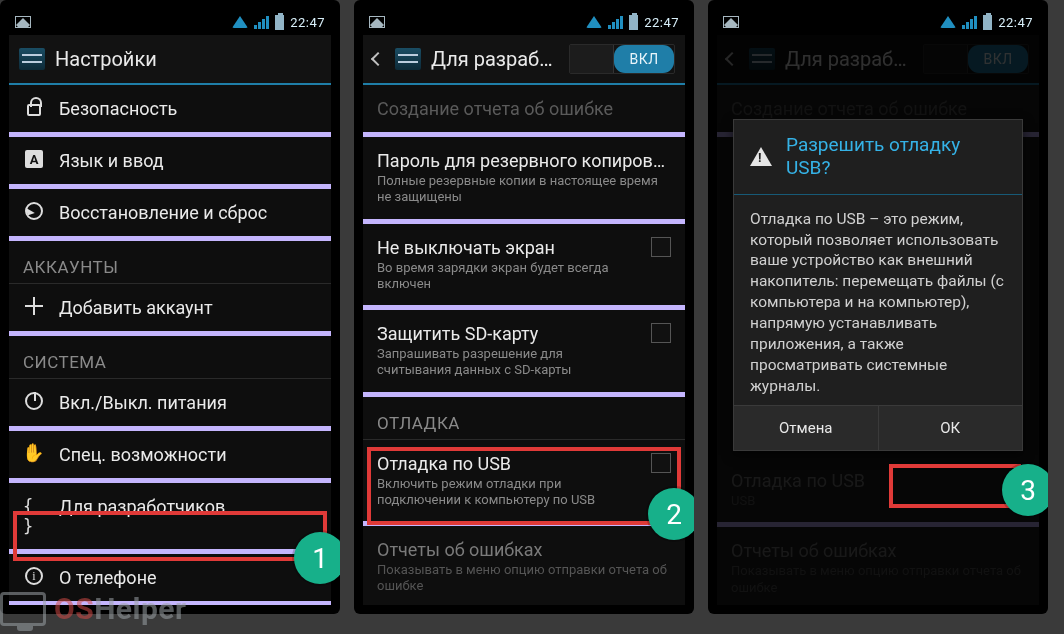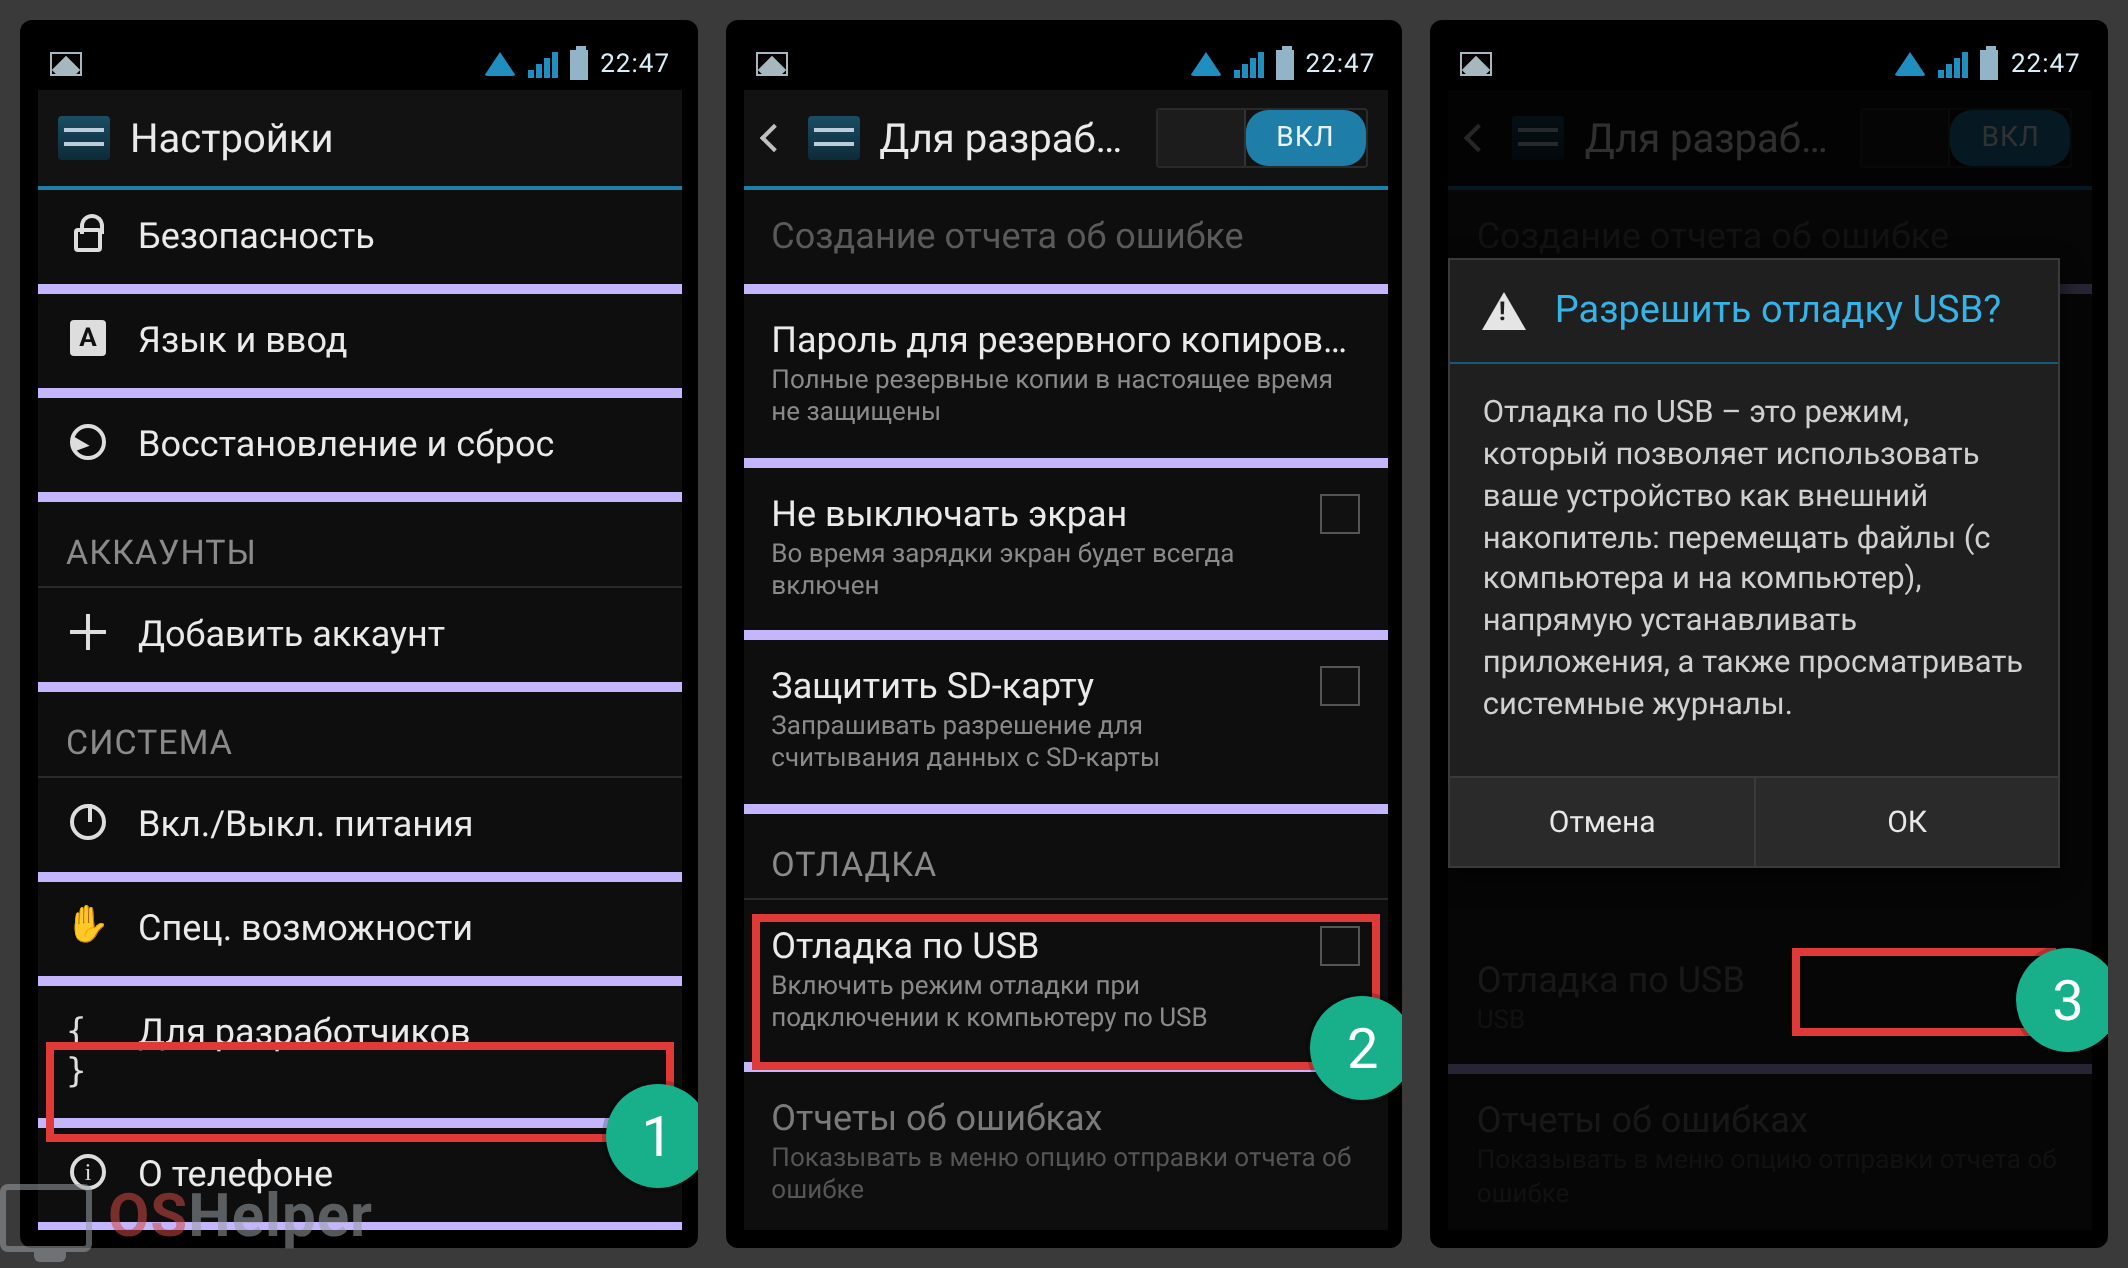--- a/index.html
+++ b/index.html
@@ -7,21 +7,20 @@
     background: #3a3a3a;
     font-family: "Roboto", "Helvetica Neue", Arial, sans-serif;
     width: 1064px;
     height: 634px;
     overflow: hidden;
     position: relative;
   }
   .wrap {
     display: flex;
     gap: 14px;
-    padding: 10px;
   }
   .phone {
     width: 340px;
     height: 614px;
     background: #000;
     border-radius: 6px;
     padding: 9px;
     position: relative;
     overflow: hidden;
   }
@@ -192,42 +191,42 @@
     box-shadow:0 0 0 2px rgba(0,0,0,0.2);
   }
 
   
   .scrim {
     position:absolute; inset:0; top:26px;
     background:rgba(0,0,0,0.55);
   }
   .dialog {
     position:absolute;
-    left:0; right:16px; top:110px;
+    left:16px; right:16px; top:110px;
     background:#1f1f1f;
     border:1px solid #3a3a3a;
     box-shadow:0 4px 10px rgba(0,0,0,0.6);
   }
   .dialog .dtitle {
     display:flex; align-items:center; gap:14px;
     padding:14px 16px;
     border-bottom:1px solid #175a77;
   }
   .warn-icon{
     width:0;height:0;border-left:11px solid transparent;border-right:11px solid transparent;border-bottom:19px solid #e5e5e5;position:relative;
   }
   .warn-icon::after{content:"!";position:absolute;left:-3px;top:3px;color:#1f1f1f;font-weight:700;font-size:13px;}
   .dialog .dtitle .t { color:#35b2e6;font-size:19px;line-height:1.2; }
   .dialog .dbody {
     padding:14px 16px 4px 16px;
     color:#d0d0d0;font-size:15.5px;line-height:1.35;
     max-height:260px;
   }
   .dialog .dbtns {
-    display:flex; border-top:1px solid #3a3a3a; margin-top:21px;
+    display:flex; border-top:1px solid #3a3a3a; margin-top:4px;
   }
   .dialog .dbtns .btn {
     flex:1; text-align:center; padding:13px 0;
     color:#e8e8e8; font-size:15px;
     background:#2a2a2a;
   }
   .dialog .dbtns .btn + .btn { border-left:1px solid #3a3a3a; }
 
   .dimmed .appheader, .dimmed .list { filter:brightness(0.45); }
 

